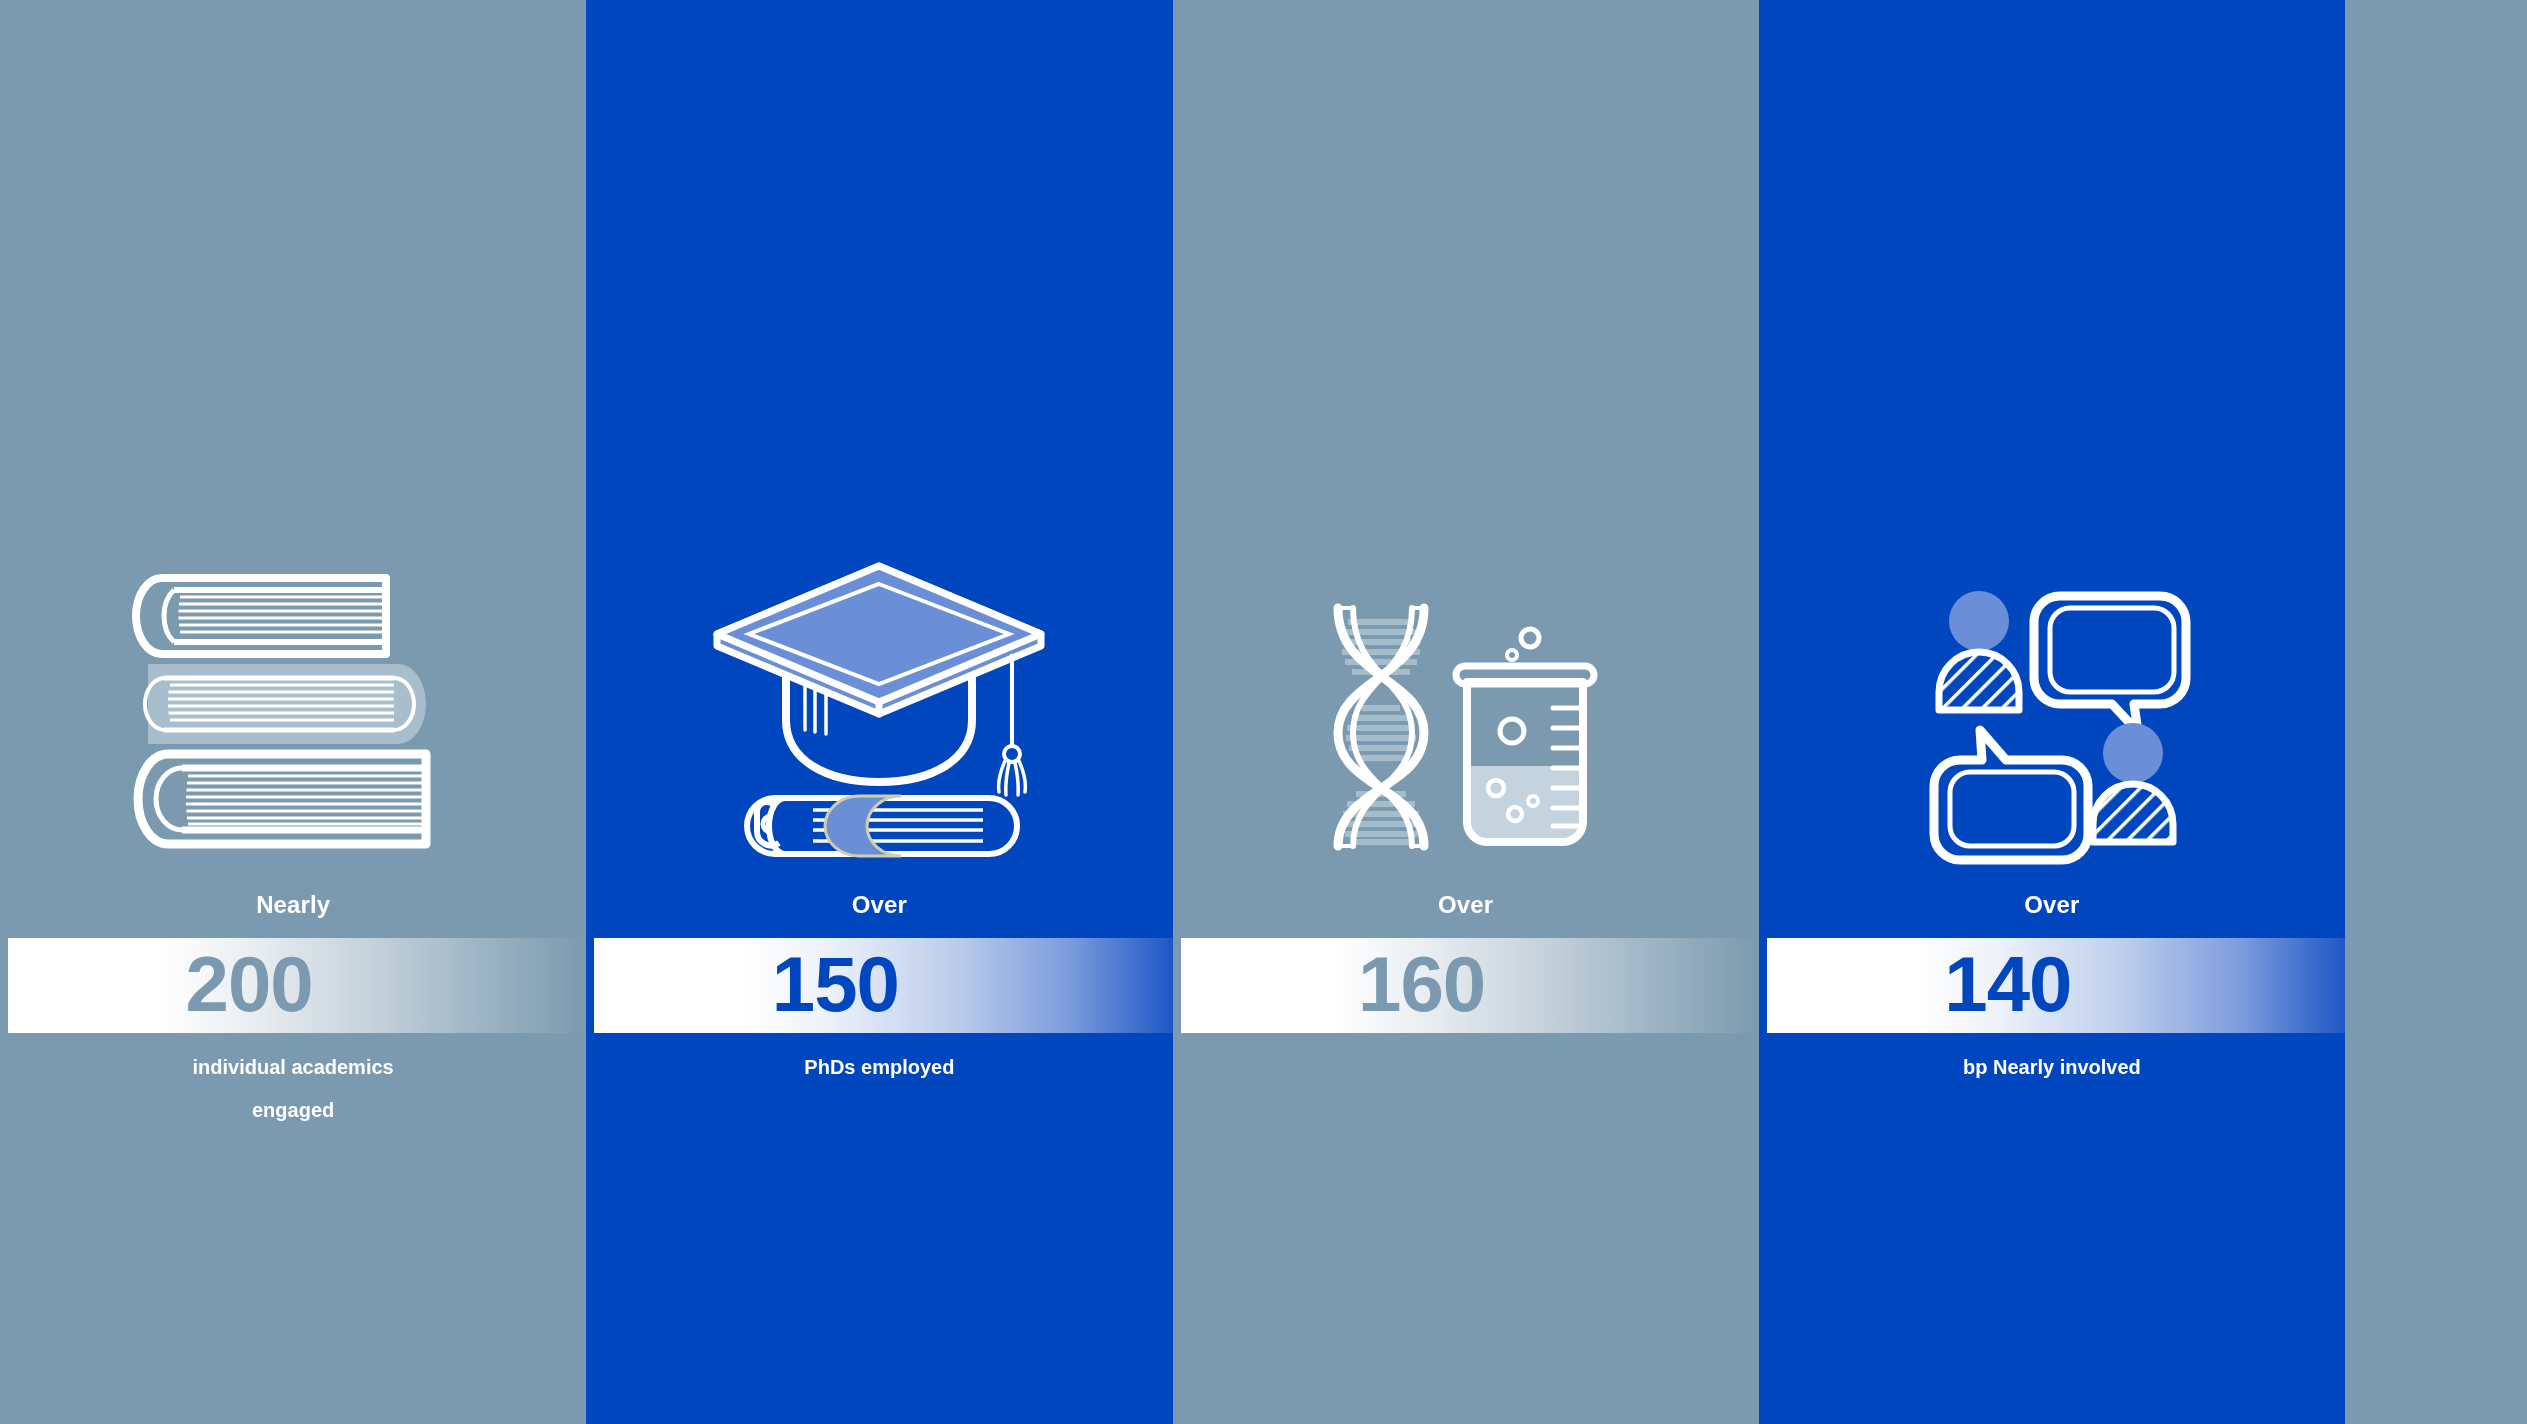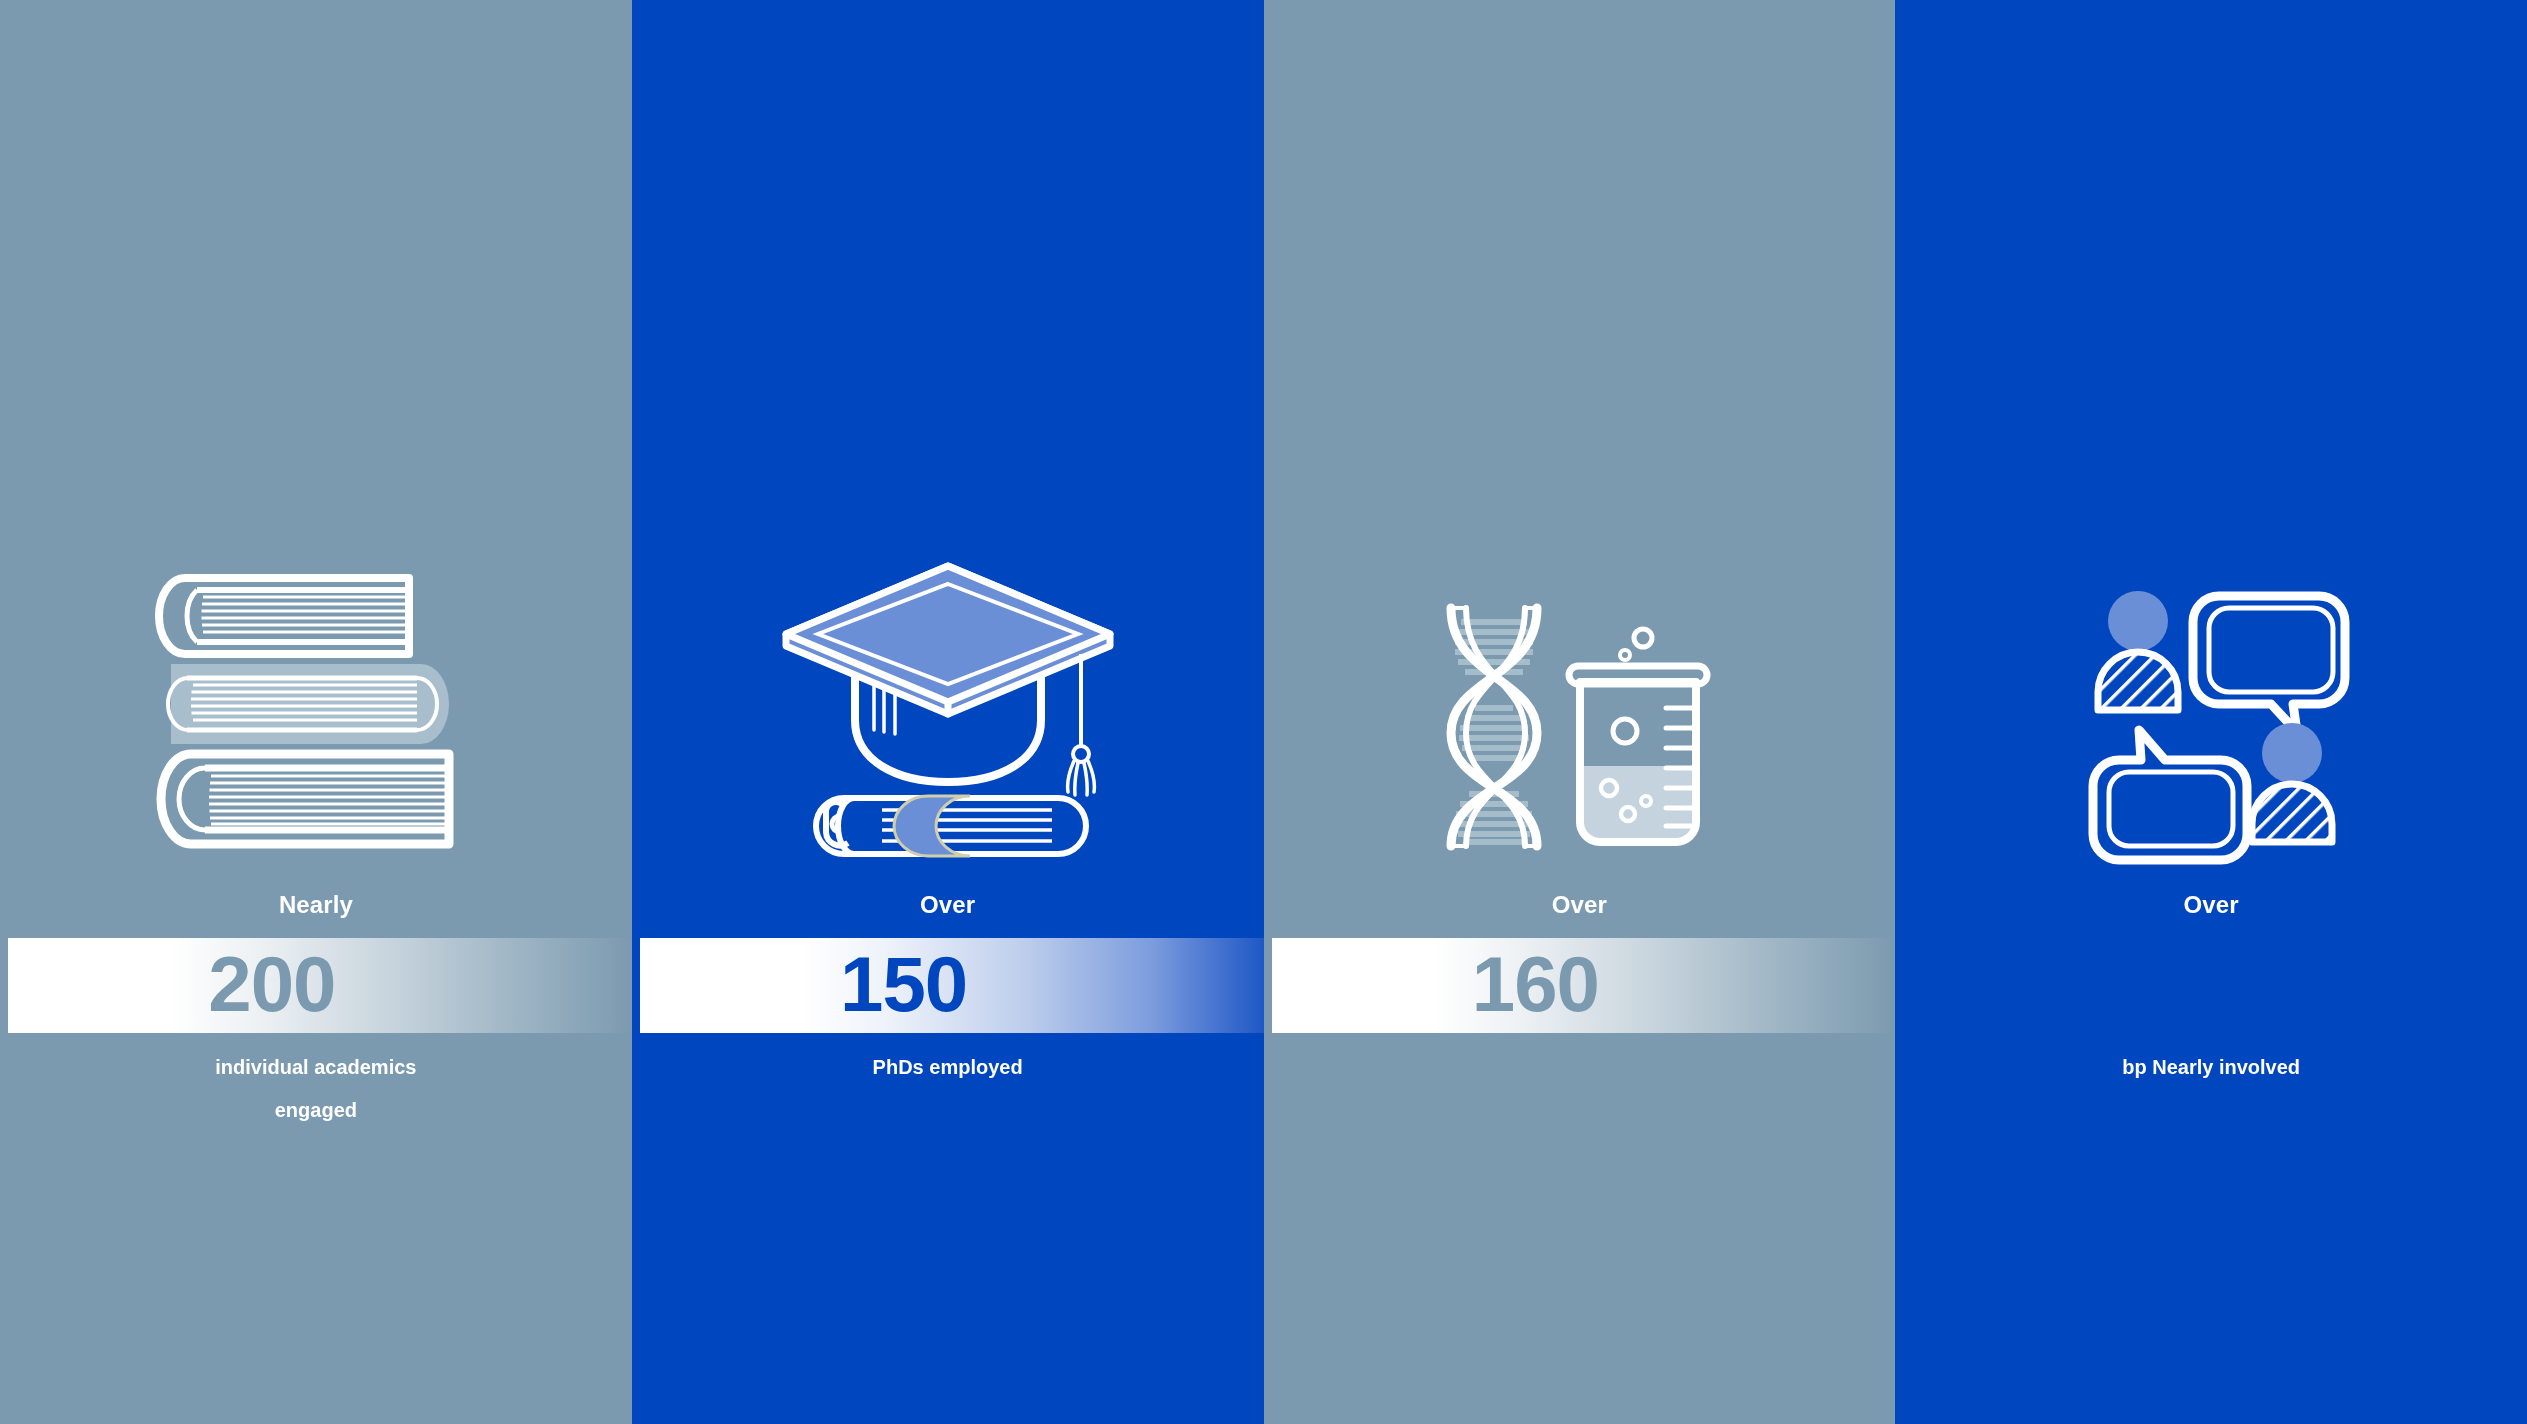--- a/index.html
+++ b/index.html
@@ -4,21 +4,21 @@
 <title>Impact Statistics Infographic</title>
 <style>
   * { margin:0; padding:0; box-sizing:border-box; }
   html,body { width:2527px; height:1424px; overflow:hidden; }
   body {
     font-family:"Liberation Sans", sans-serif;
     background:#7B9AAF;
   }
   #infographic {
     position:relative;
-    width:2527px;
+    width:2345px;
     height:1424px;
     display:flex;
     align-items:flex-end;
   }
   .panel {
     position:relative;
     height:100%;
     flex:1 1 0;
     overflow:hidden;
   }
@@ -330,17 +330,20 @@
 
         <g>
           <circle cx="211" cy="165" r="30" fill="#6B8FD6"></circle>
           <path d="M171 254 v-18 a40 40 0 0 1 80 0 v18 z" fill="url(#hatch)" stroke="#FFFFFF" stroke-width="7" stroke-linejoin="round"></path>
         </g>
       </svg>
     </div>
 
     <div class="pre-label">Over</div>
 
+    <div class="band">
+      <span class="number">140</span>
+    </div>
 
     <div class="caption">bp Nearly involved</div>
   </section>
 
 </div>
 
 </body></html>

